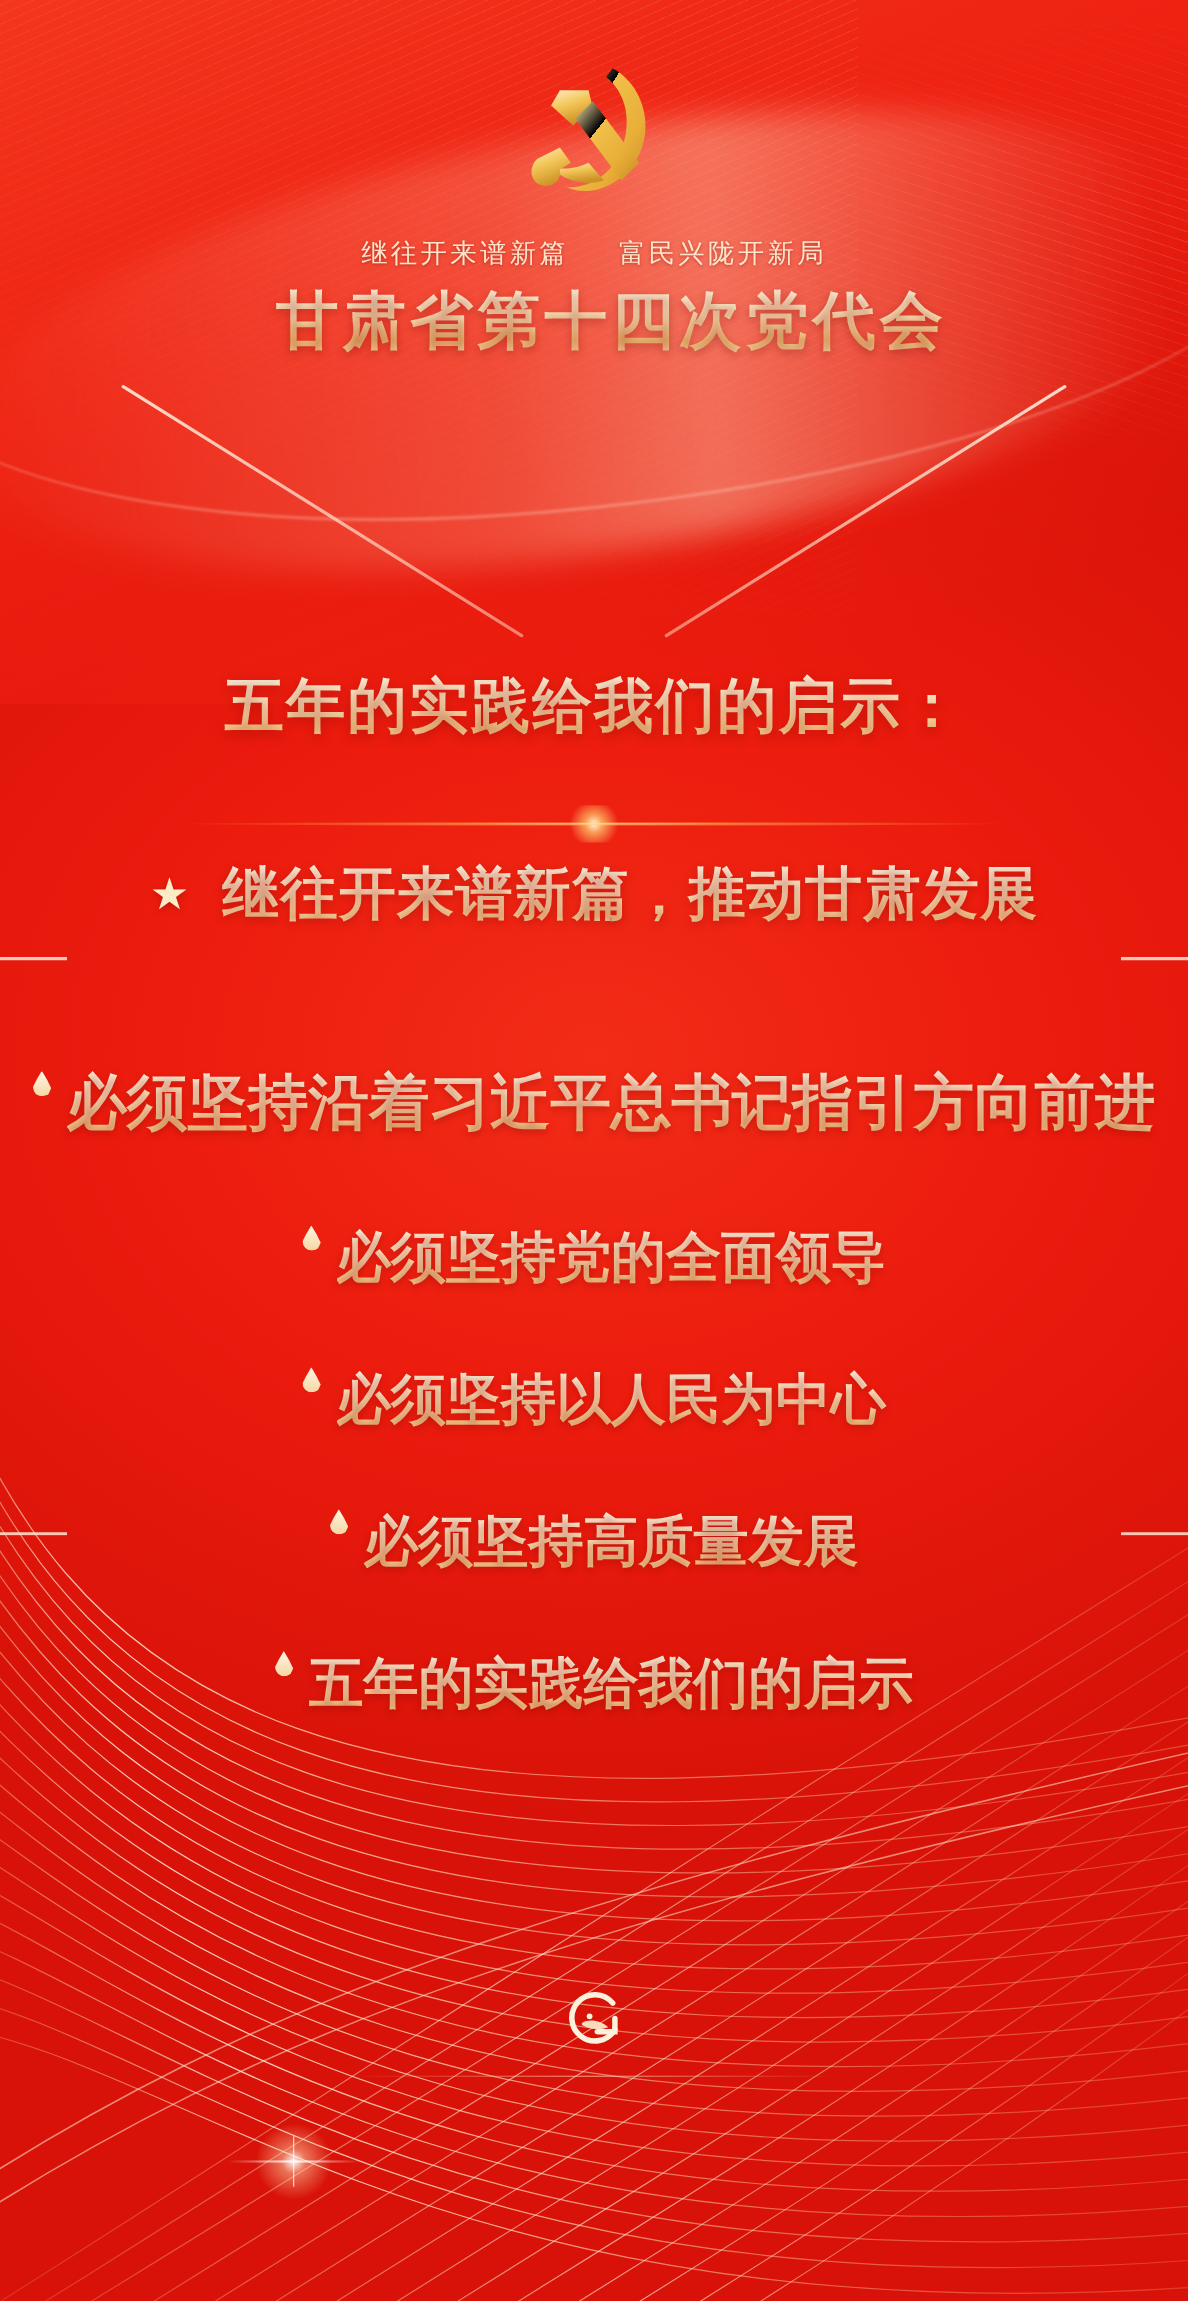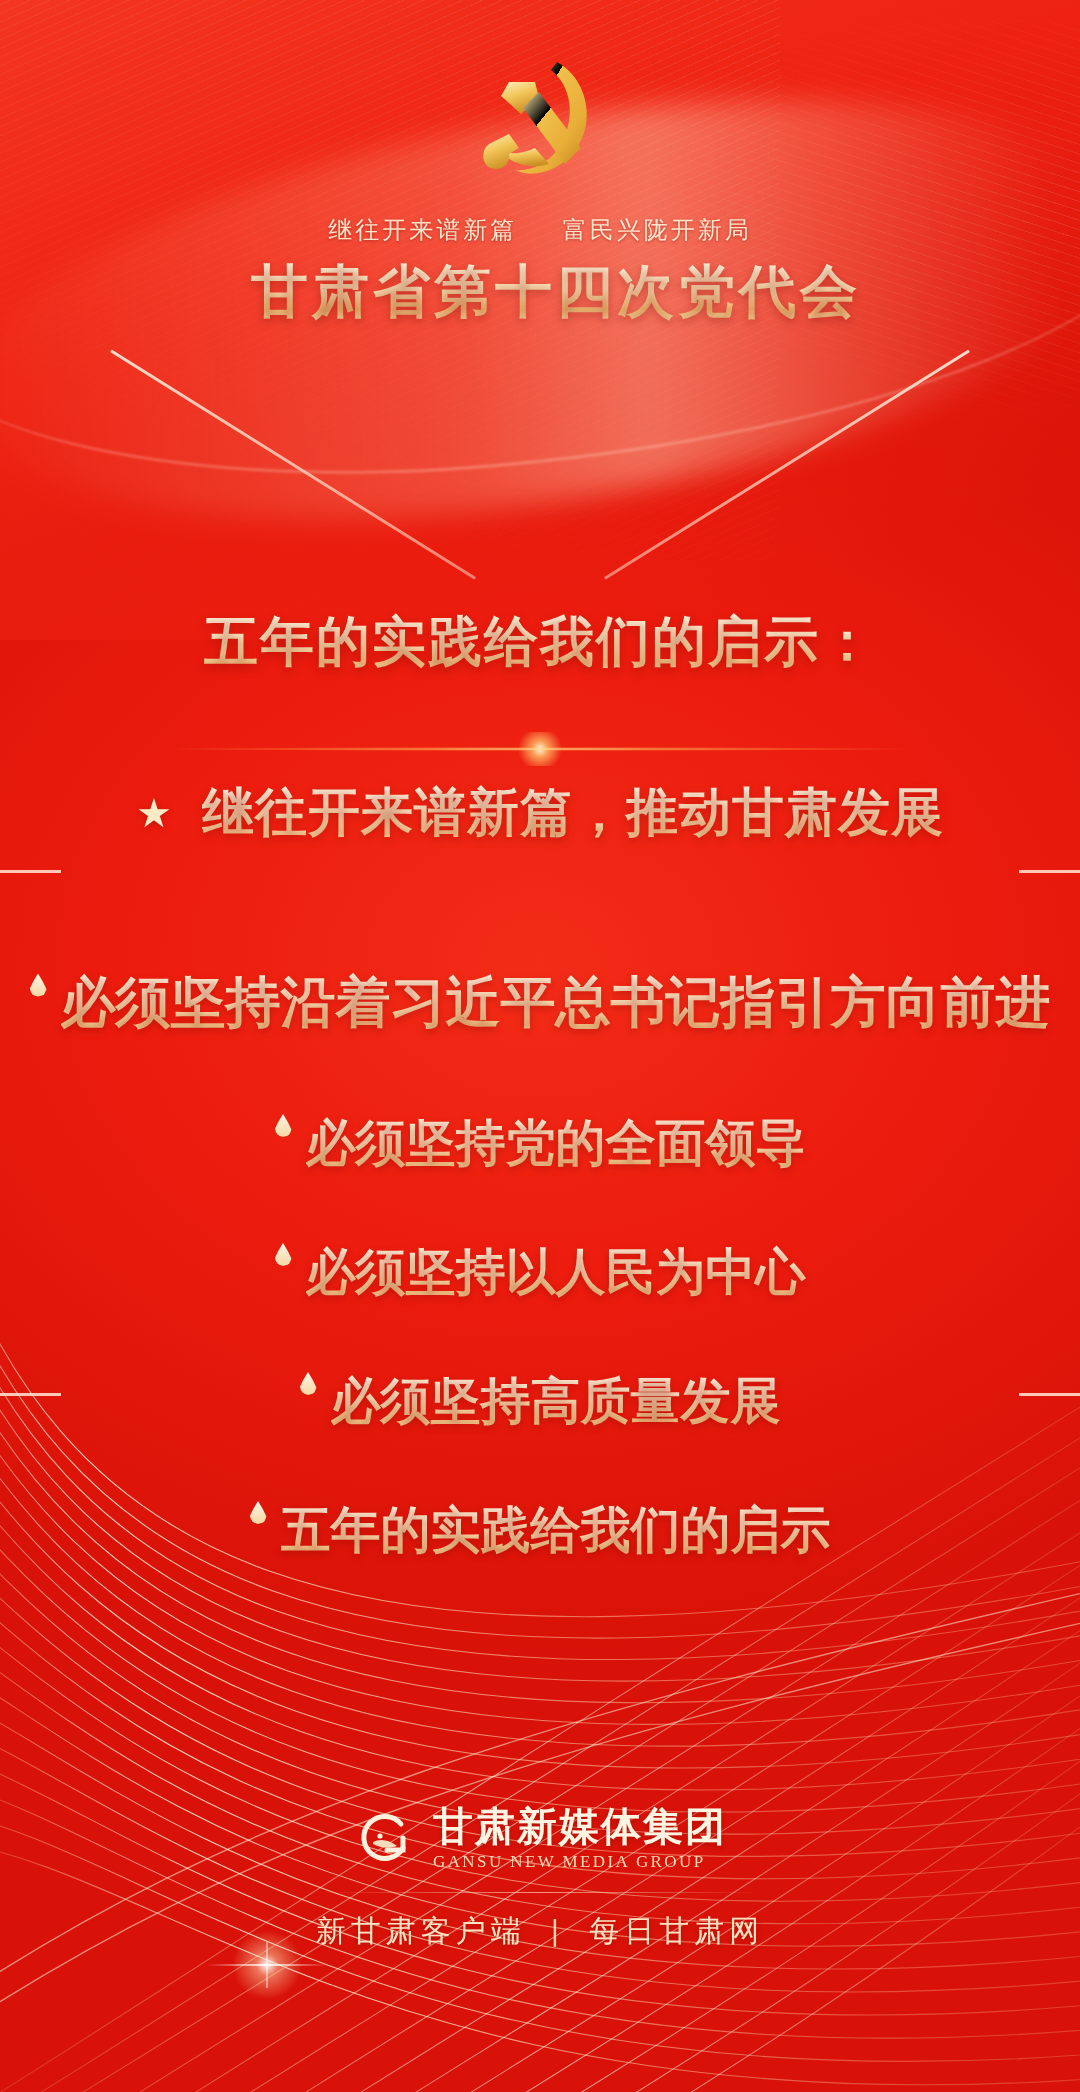--- a/index.html
+++ b/index.html
@@ -354,26 +354,17 @@
   <div class="footer">
     <div class="brandrow">
       <svg class="logo-mark" viewBox="0 0 62 62">
         <g fill="none" stroke="#fdf0dd" stroke-width="5" stroke-linecap="round">
           <path d="M48,16 A21,21 0 1 0 50,40"></path>
         </g>
         <path d="M50,30 L50,42 L34,42" fill="none" stroke="#fdf0dd" stroke-width="5" stroke-linecap="round"></path>
         <path d="M20,34 C 27,30 37,32 44,38 C 36,41 27,40 20,36 Z" fill="#f7dcbb"></path>
         <circle cx="27" cy="28" r="2.6" fill="#fdf0dd"></circle>
       </svg>
-      <div class="brandtext">
-        <div class="brand-cn">甘肃新媒体集团</div>
-        <div class="brand-en">GANSU NEW MEDIA GROUP</div>
-      </div>
     </div>
     <div class="hairline"></div>
-    <div class="sites">
-      <span>新甘肃客户端</span>
-      <span class="sep">|</span>
-      <span>每日甘肃网</span>
-    </div>
   </div>
 
 </div>
 
 </body></html>

